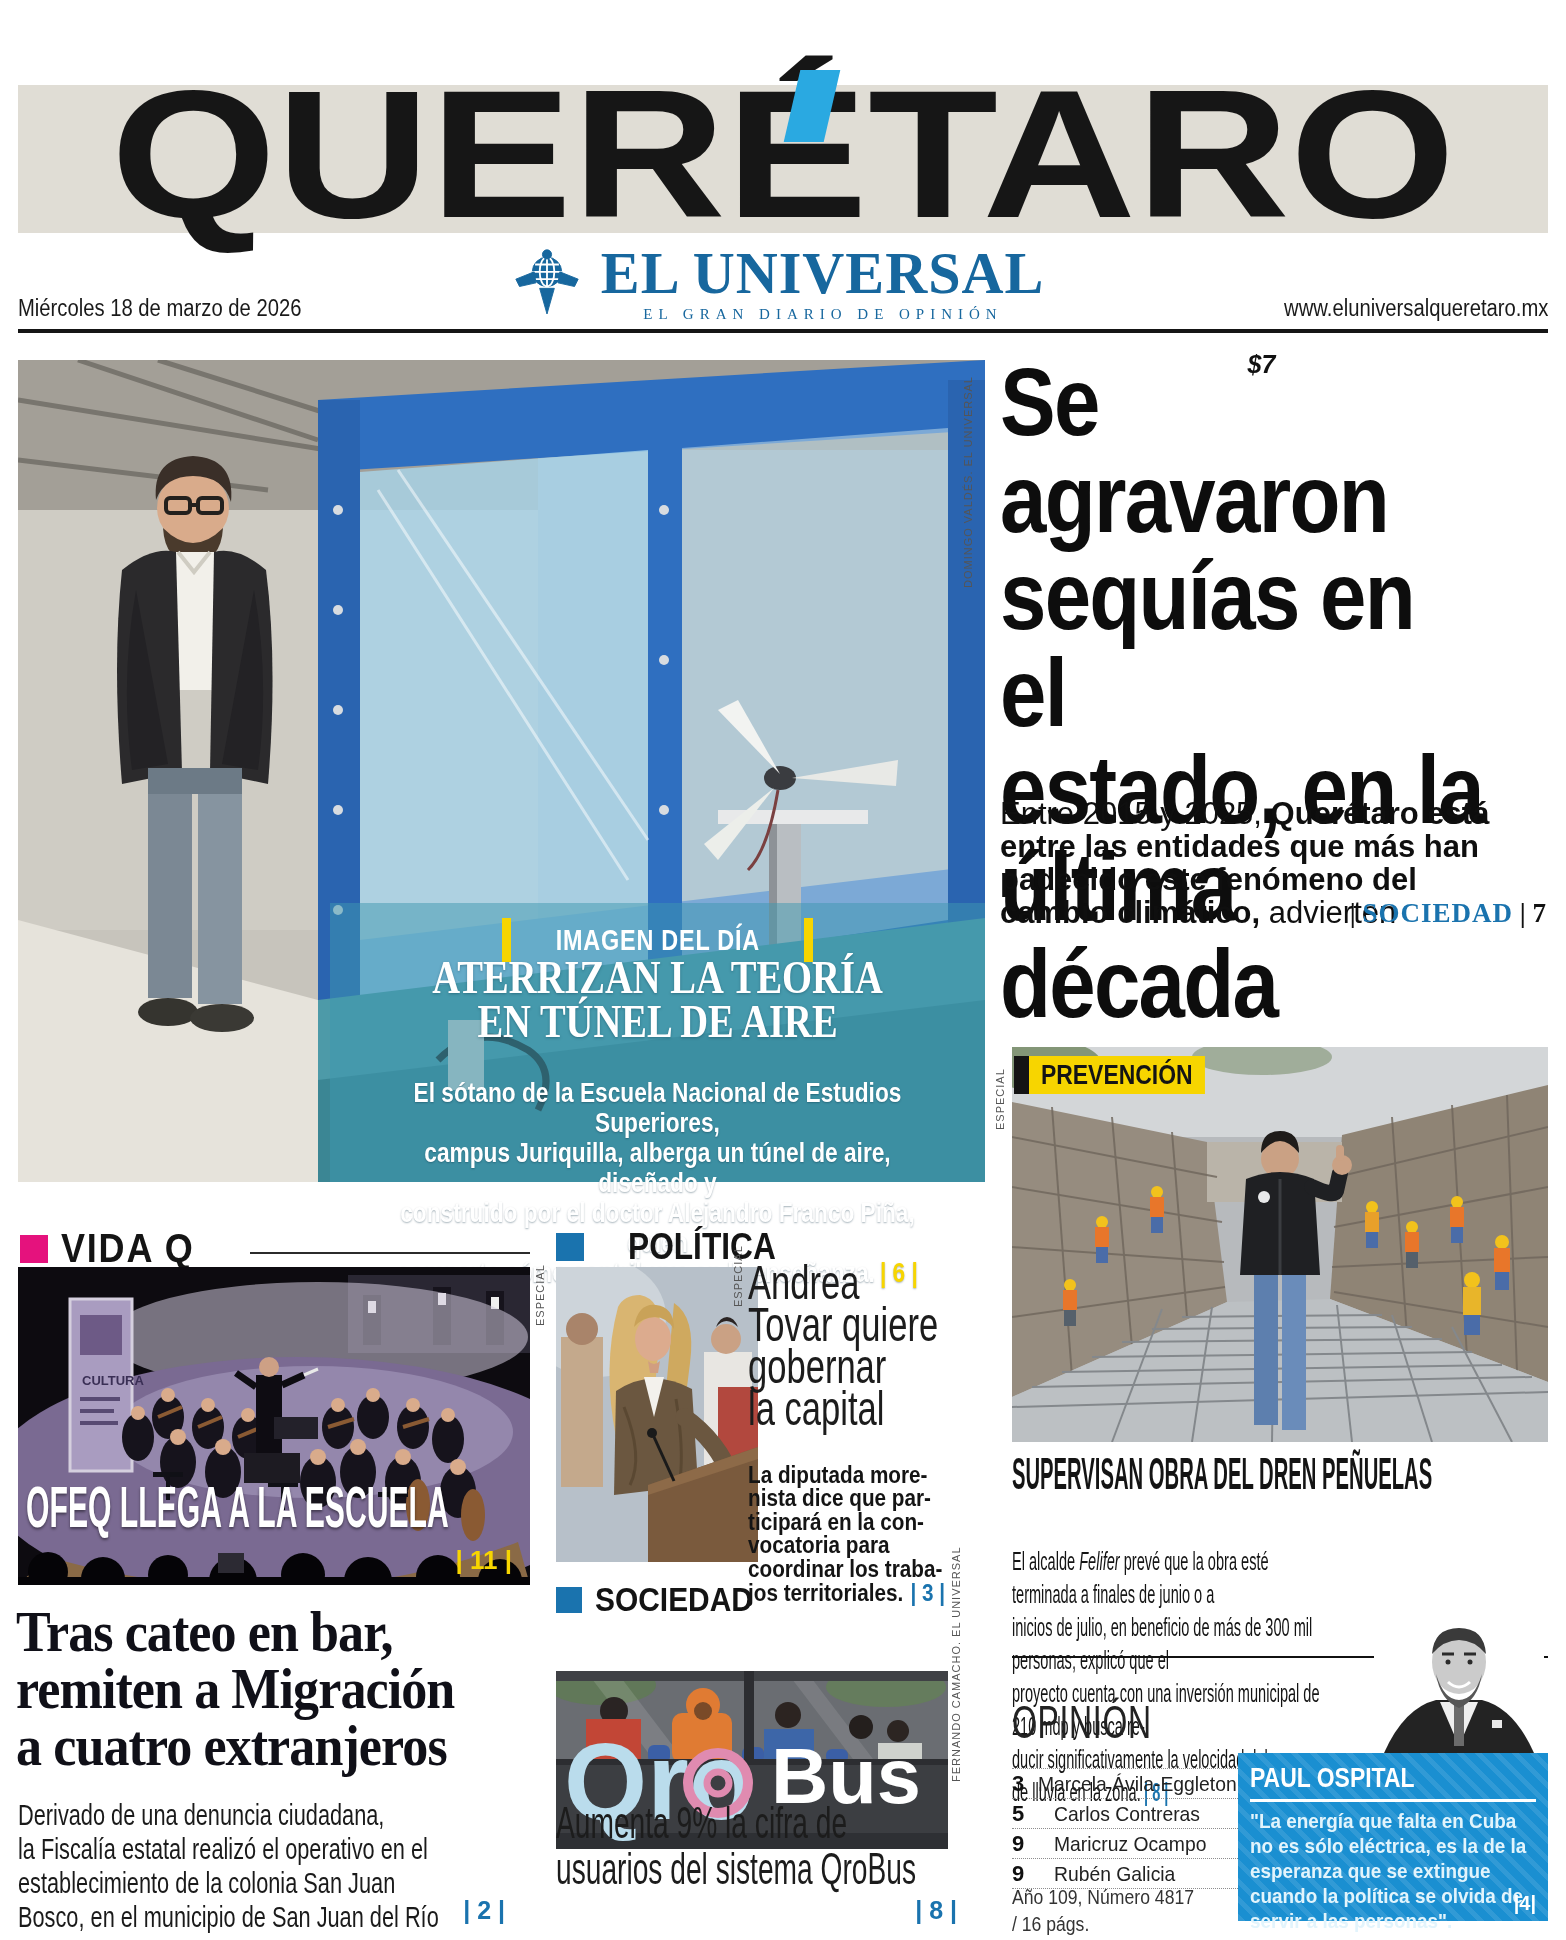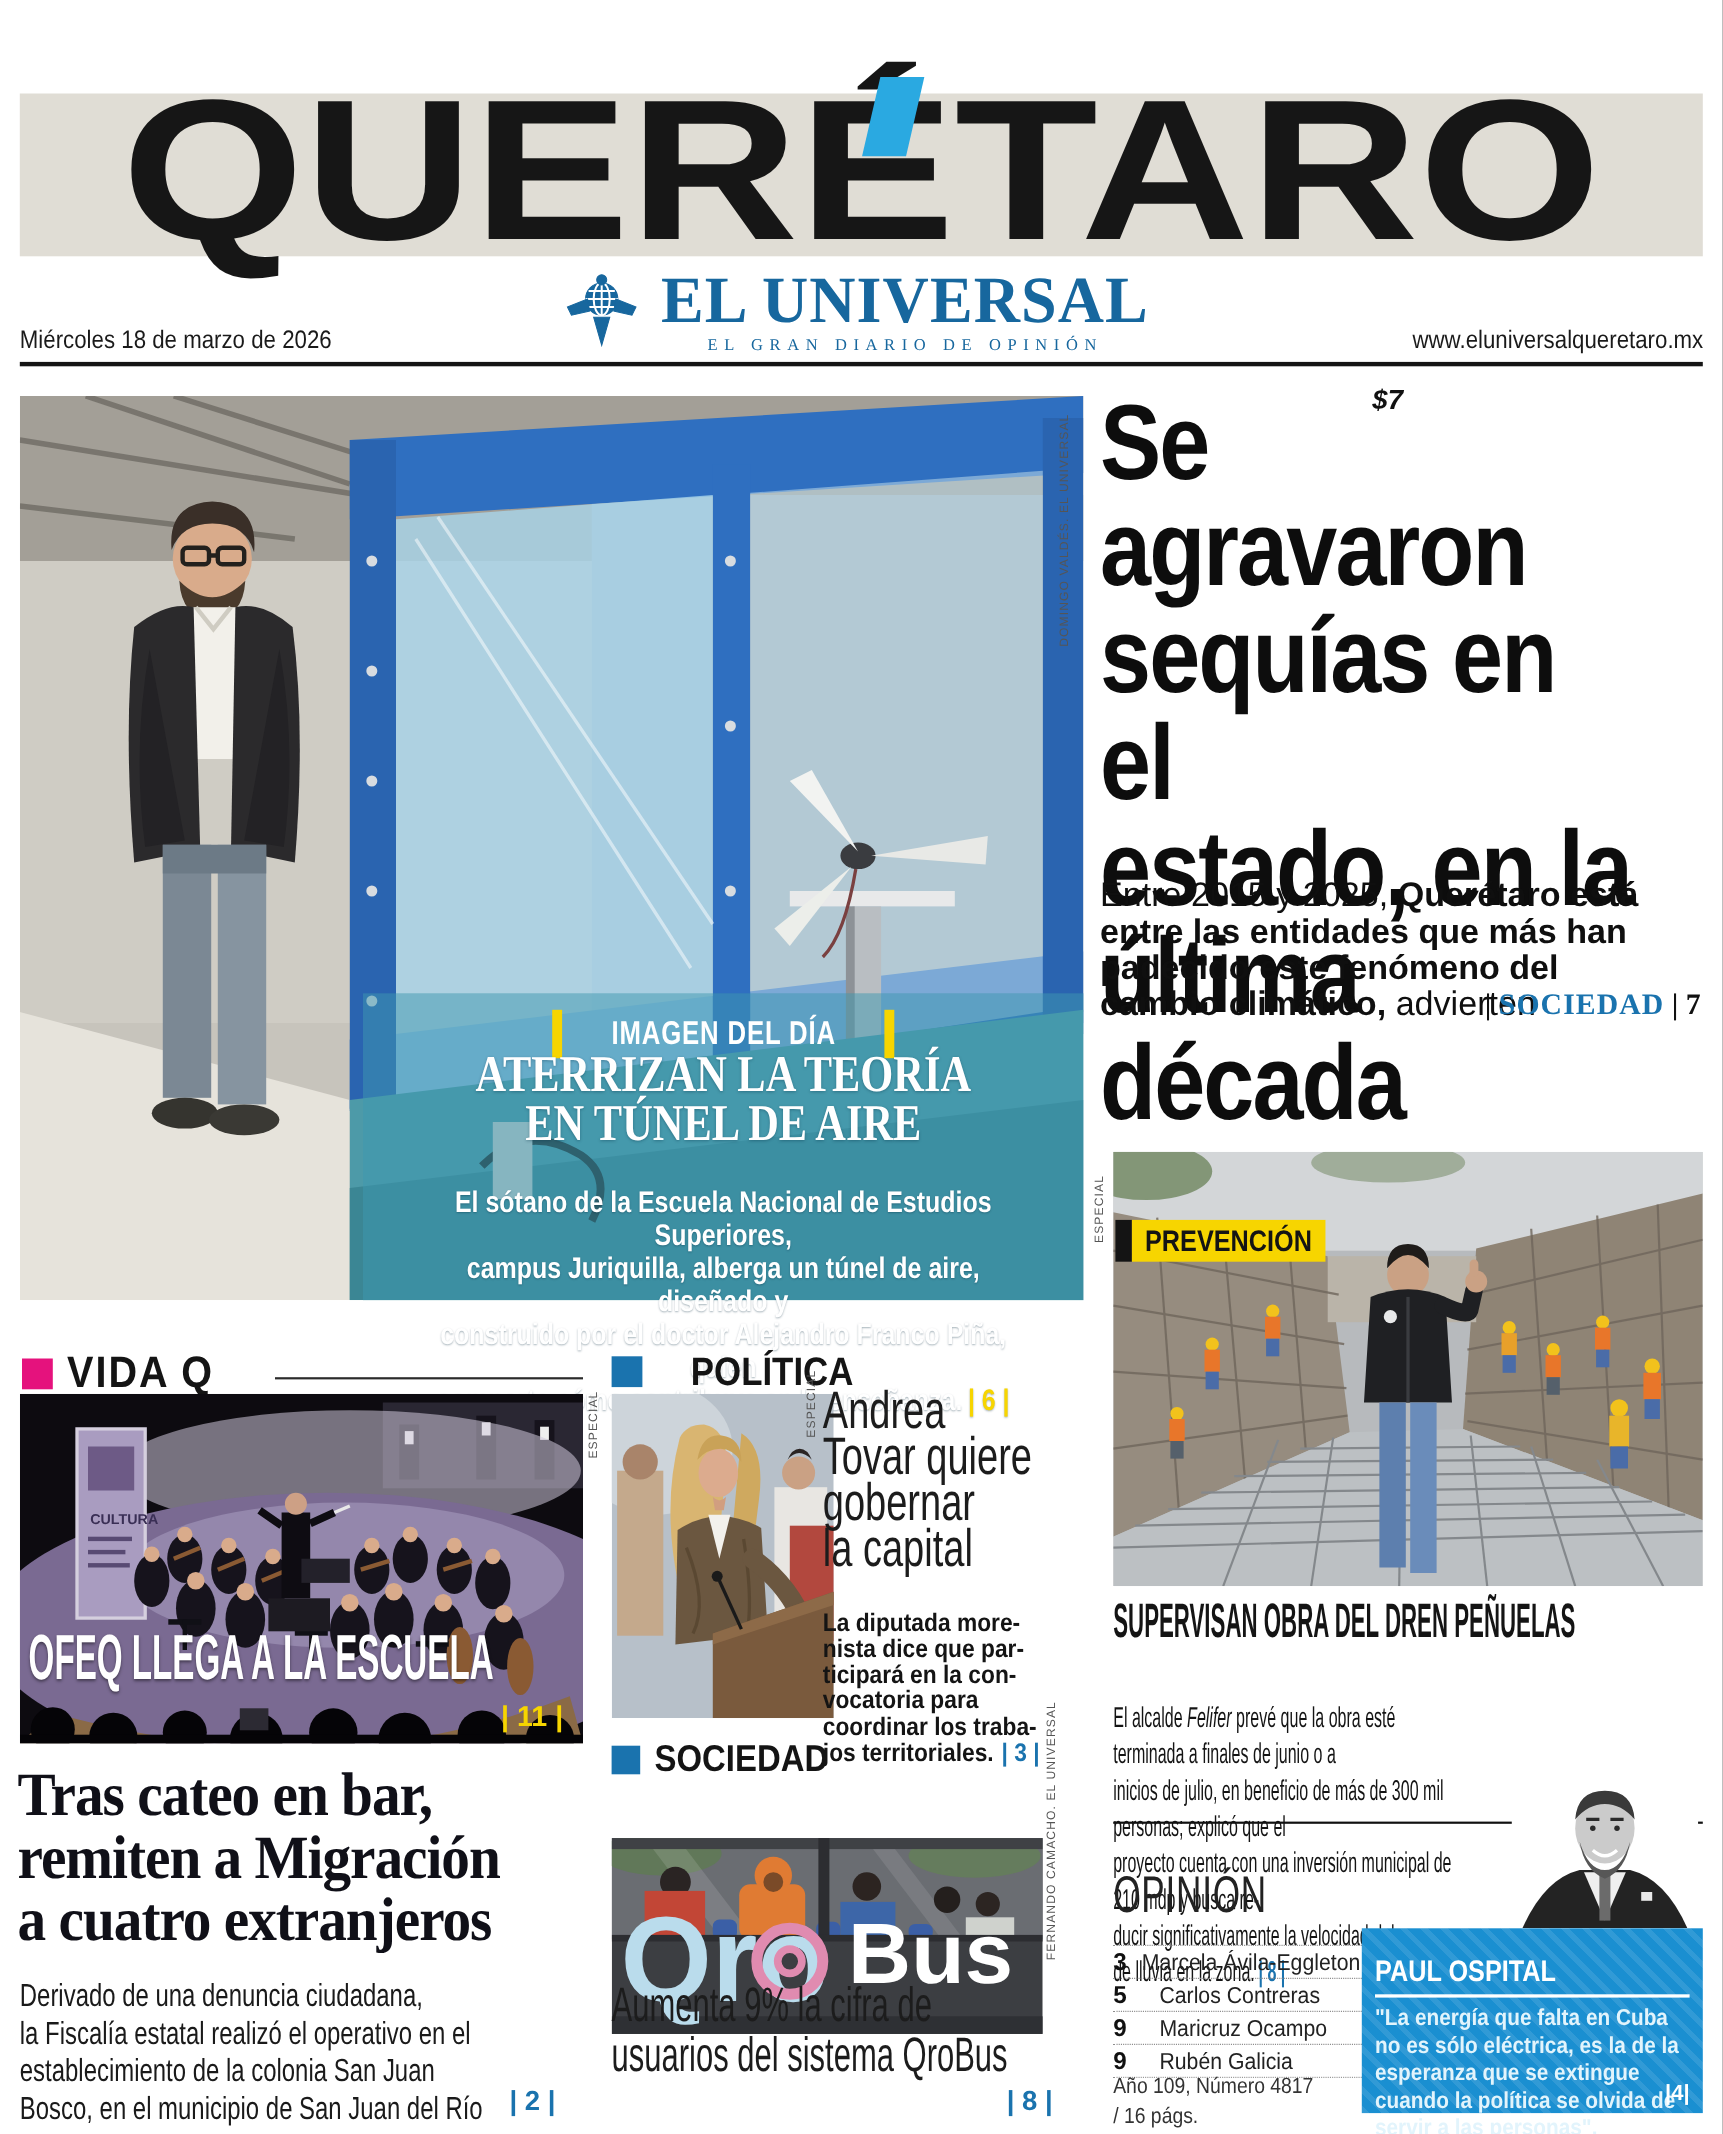--- a/index.html
+++ b/index.html
@@ -49,21 +49,21 @@
   .lead-headline{position:absolute;left:1000px;top:353px;font-weight:bold;font-size:97px;
       line-height:97px;letter-spacing:-2px;color:#0d0d0d;white-space:pre-line;
       transform:scaleX(.86);transform-origin:left top;}
   .lead-deck{position:absolute;left:1000px;top:764px;width:560px;font-size:31px;line-height:33px;
       color:#0f0f0f;white-space:pre-line;}
   .lead-deck b{font-weight:bold;}
   .lead-ref{position:absolute;right:20px;top:898px;font-family:"Liberation Serif",serif;
       font-weight:bold;font-size:27px;color:#111;}
   .lead-ref .sec{color:#1a73ae;letter-spacing:1px;}
   
-  .prev-tag{position:absolute;left:1014px;top:1109px;display:flex;height:38px;}
+  .prev-tag{position:absolute;left:1014px;top:1056px;display:flex;height:38px;}
   .prev-tag .sq{width:15px;background:#141414;}
   .prev-tag .yl{background:#f7d500;color:#141414;font-weight:bold;font-size:27px;line-height:38px;
       padding:0 14px;transform:scaleX(.85);transform-origin:left top;white-space:nowrap;}
   .prev-head{position:absolute;left:1012px;top:1452px;font-weight:bold;font-size:44px;line-height:44px;
       color:#141414;transform:scaleX(.46);transform-origin:left top;white-space:nowrap;letter-spacing:0;}
   .prev-body{position:absolute;left:1012px;top:1512px;font-size:26px;line-height:33px;color:#141414;
       transform:scaleX(.56);transform-origin:left top;white-space:pre-line;}
   .prev-body i{font-style:italic;}
   .prev-body .pg{color:#1a73ae;font-weight:bold;margin-left:6px;}
   .op-rule{position:absolute;left:1012px;top:1656px;width:536px;height:2px;background:#111;}
@@ -74,21 +74,21 @@
   .op-row{display:flex;align-items:baseline;height:29px;line-height:29px;
       border-bottom:1px dotted #8d8d8d;}
   .op-row:first-child{border-top:1px dotted #8d8d8d;}
   .op-num{width:42px;font-weight:bold;font-size:22px;color:#111;}
   .op-name{font-size:21px;color:#222;transform:scaleX(.92);transform-origin:left center;white-space:nowrap;}
   .op-edition{position:absolute;left:1012px;top:1884px;font-size:20px;line-height:27px;color:#333;
       transform:scaleX(.88);transform-origin:left top;white-space:pre-line;}
   
   .osp-box{position:absolute;left:1238px;top:1753px;width:310px;height:168px;background:#1a8fd1;
       background-image:repeating-linear-gradient(45deg,rgba(255,255,255,.10) 0 5px,rgba(255,255,255,0) 5px 13px);
-      padding:24px 12px;box-sizing:border-box;}
+      padding:10px 12px;box-sizing:border-box;}
   .osp-name{color:#fff;font-weight:bold;font-size:27px;transform:scaleX(.85);transform-origin:left top;
       white-space:nowrap;}
   .osp-rule{height:3px;background:#fff;margin:5px 0 6px;}
   .osp-quote{color:#e2f4fc;font-weight:bold;font-size:21px;line-height:25px;
       transform:scaleX(.9);transform-origin:left top;width:318px;}
   .osp-page{position:absolute;right:12px;bottom:6px;color:#fff;font-weight:bold;font-size:20px;}
   
   .sec-label{position:absolute;display:flex;align-items:center;gap:13px;}
   .sec-label .sq{width:28px;height:28px;}
   .sec-label .txt{font-weight:bold;color:#141414;transform-origin:left center;white-space:nowrap;}

